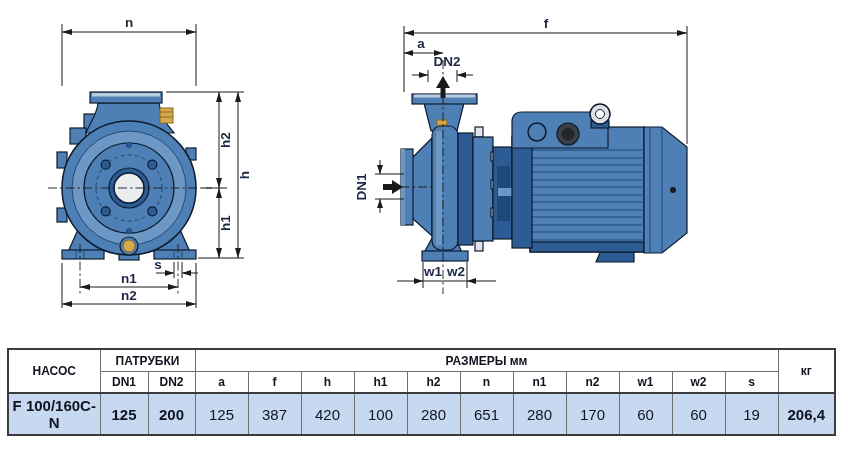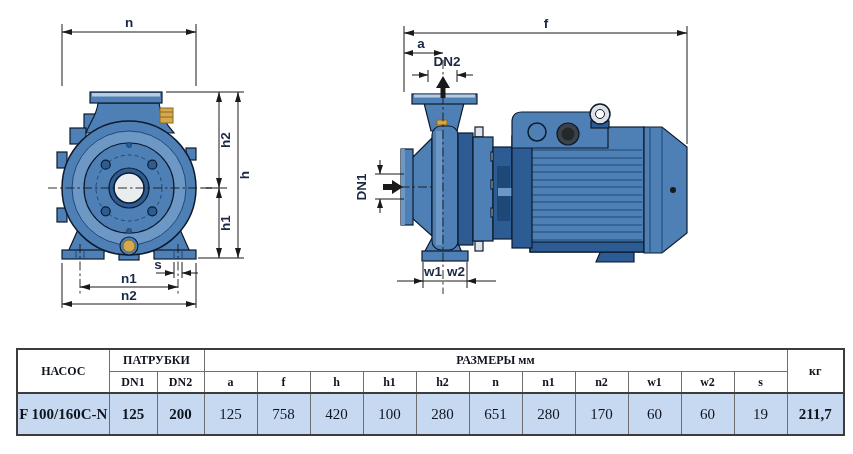--- a/index.html
+++ b/index.html
@@ -24,22 +24,22 @@
   .ml{fill:var(--body-blue-light);} .mll{fill:var(--body-blue-lighter);}
   .stl{fill:var(--steel-light);}
   .ol{stroke:var(--outline-navy);stroke-width:1.2;}
   .ol15{stroke:var(--outline-navy);stroke-width:1.5;}
   .thin{stroke:var(--body-blue-deeper);stroke-width:1;}
   .fin{stroke:var(--body-blue-deeper);stroke-width:1.2;}
   .brassf{fill:var(--brass);stroke:var(--brass-dark);stroke-width:1;}
   .bolt-dash{stroke:var(--body-blue-deeper);stroke-width:1;fill:none;stroke-dasharray:4 3;}
   .none{fill:none;}
   
-  .dim-table{position:absolute;left:16px;top:348px;border-collapse:collapse;table-layout:fixed;
-    border:2px solid var(--table-border-dark);color:var(--table-text);font-family:Liberation Serif, serif;}
+  .dim-table{position:absolute;left:7px;top:348px;border-collapse:collapse;table-layout:fixed;
+    border:2px solid var(--table-border-dark);color:var(--table-text);}
   .dim-table th,.dim-table td{border:1px solid var(--table-border-light);text-align:center;
     vertical-align:middle;padding:0;overflow:hidden;}
   .dim-table thead th{font-size:12px;font-weight:bold;height:20px;background:var(--white);}
   .dim-table thead tr:first-child th{height:21px;}
   .dim-table tbody td{font-size:15px;height:40px;background:var(--table-row-bg);
     border-top:2px solid var(--table-border-dark);font-weight:normal;margin-top:48px;}
   .dim-table tbody td:nth-child(1),.dim-table tbody td:nth-child(2),
   .dim-table tbody td:nth-child(3),.dim-table tbody td:nth-child(15){font-weight:bold;}
 </style>
 </head>
@@ -298,27 +298,27 @@
         <th>w2</th>
         <th>s</th>
       </tr>
     </thead>
     <tbody>
       <tr>
         <td>F 100/160C-N</td>
         <td>125</td>
         <td>200</td>
         <td>125</td>
-        <td>758</td>
+        <td>387</td>
         <td>420</td>
         <td>100</td>
         <td>280</td>
         <td>651</td>
         <td>280</td>
         <td>170</td>
         <td>60</td>
         <td>60</td>
         <td>19</td>
-        <td>211,7</td>
+        <td>206,4</td>
       </tr>
     </tbody>
   </table>
 </div>
 
 </body></html>

